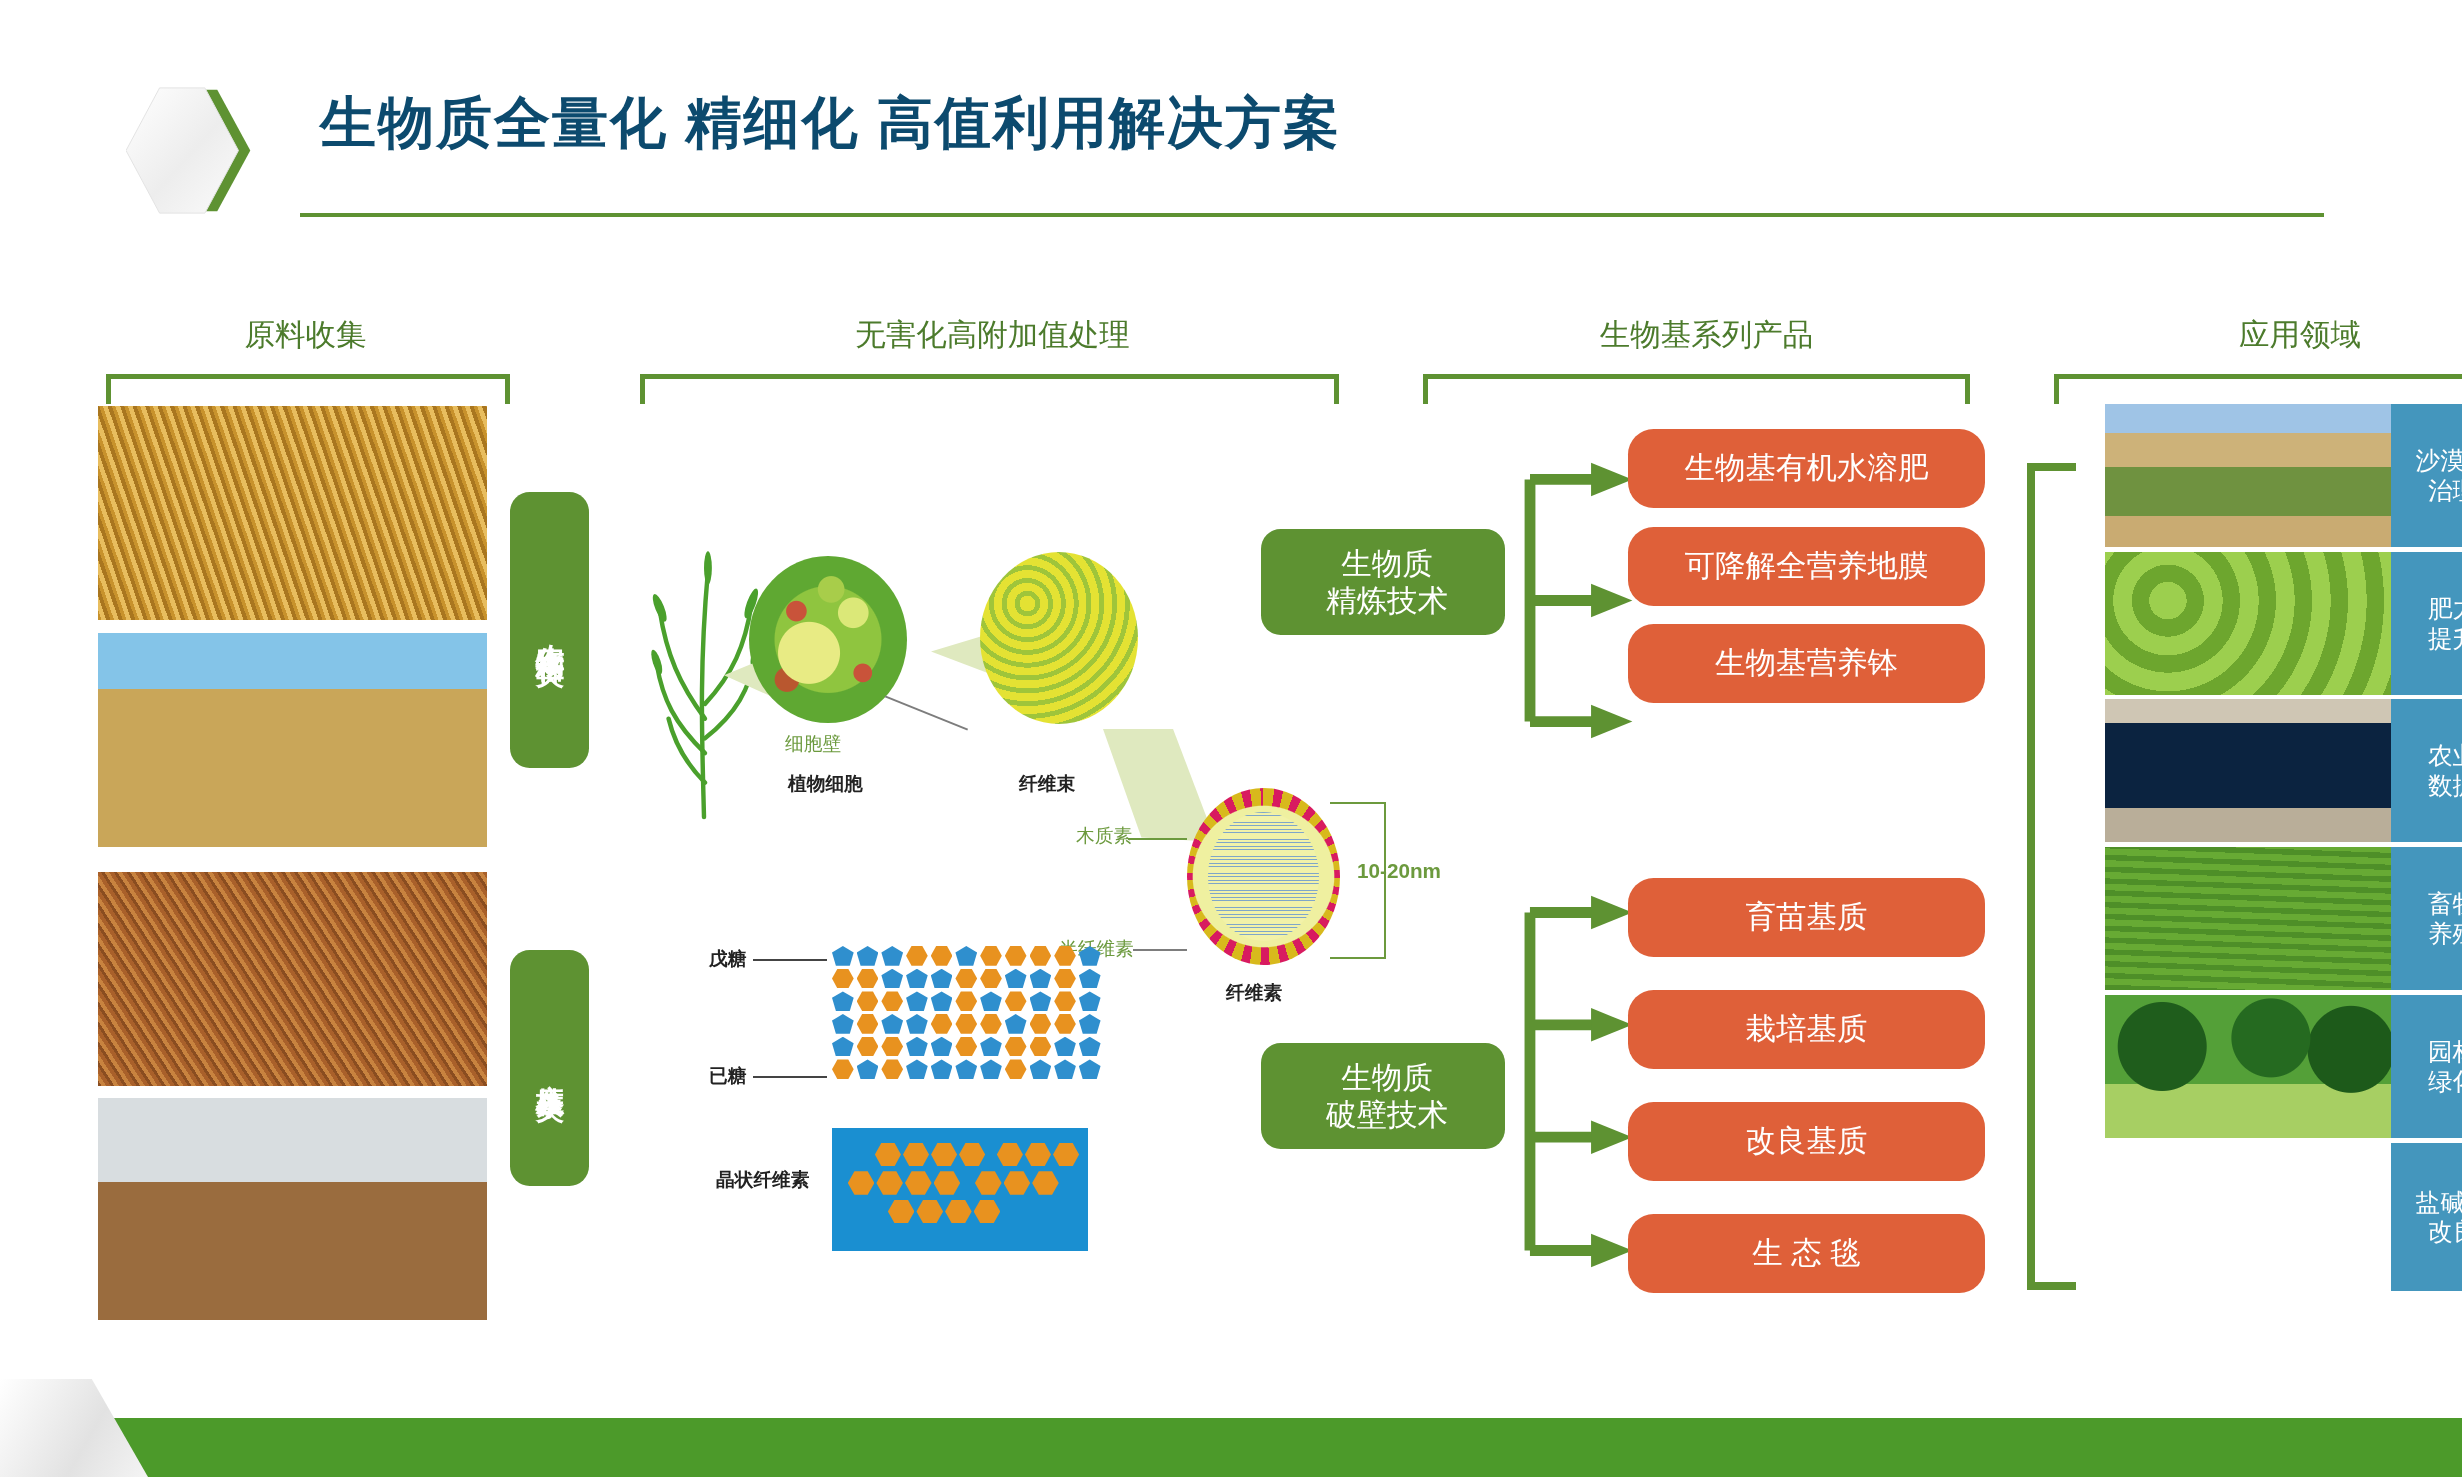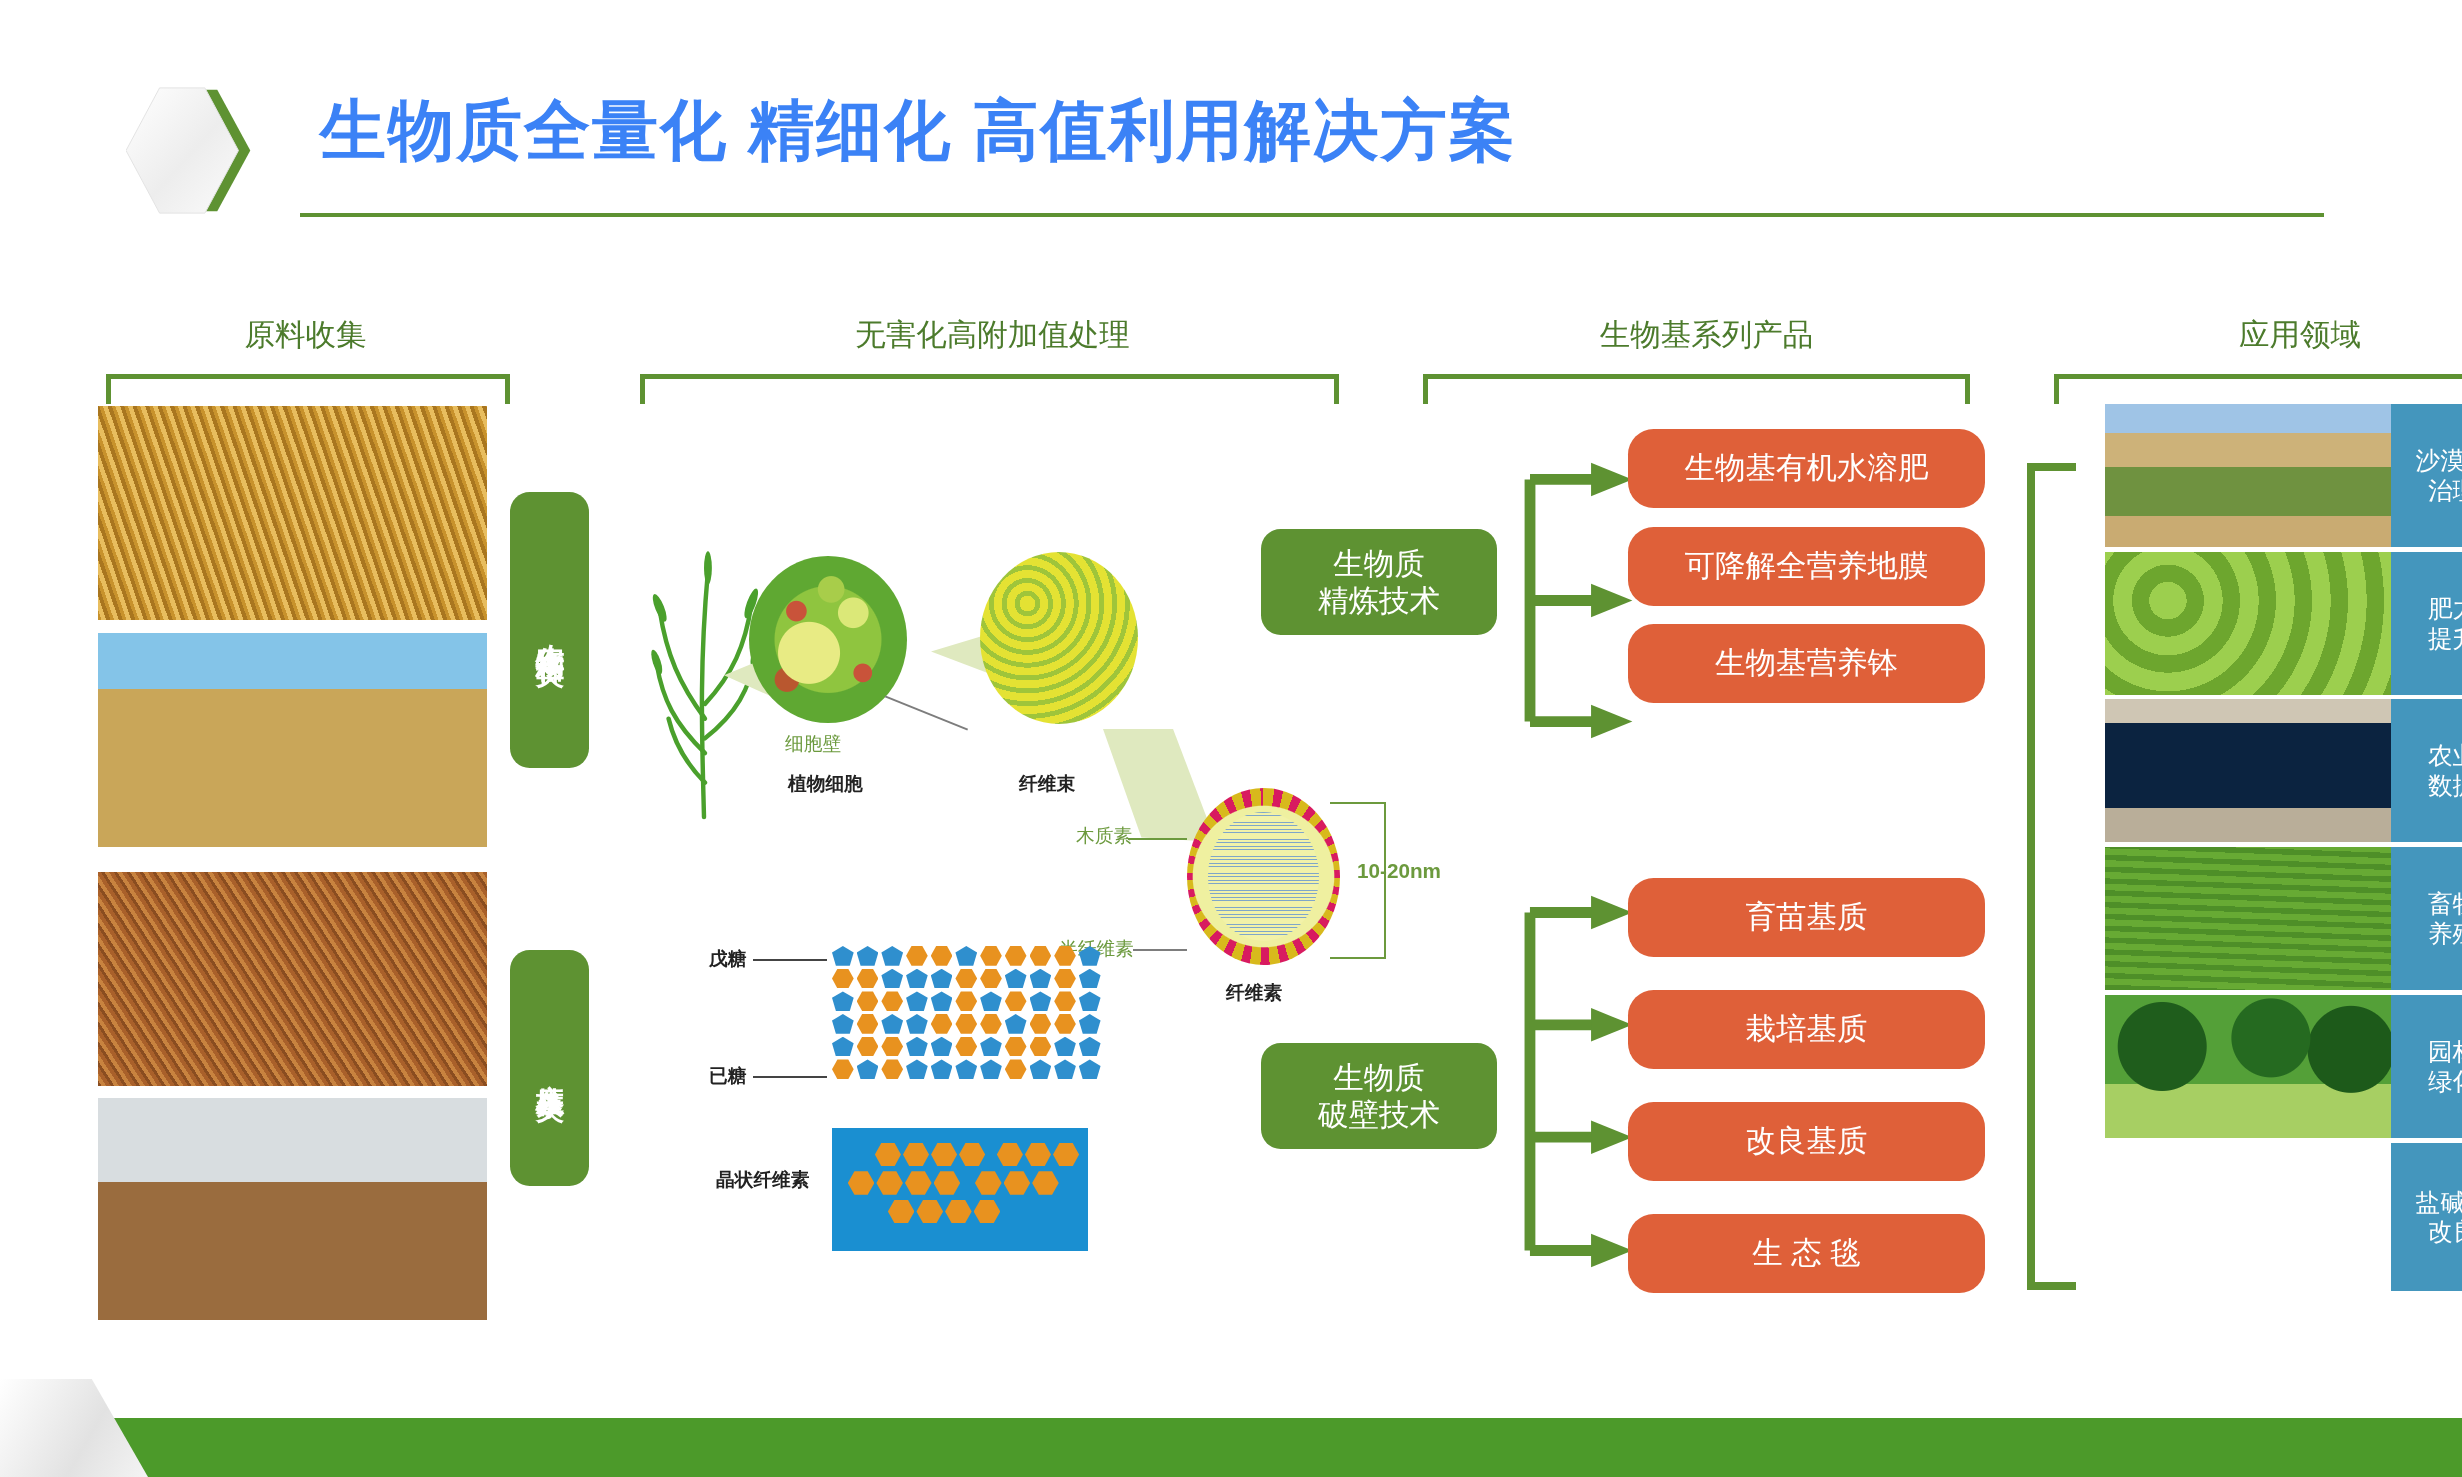--- a/index.html
+++ b/index.html
@@ -3,21 +3,21 @@
 <meta charset="utf-8">
 <style>
   html,body{margin:0;padding:0;background:#ffffff;}
   body{width:2626px;height:1477px;position:relative;overflow:hidden;
        font-family:"Liberation Sans","DejaVu Sans",sans-serif;}
 
   .abs{position:absolute;}
 
   
   #hex-deco{left:126px;top:79px;width:148px;height:143px;}
-  #title-text{left:320px;top:86px;font-size:66px;font-weight:bold;color:#3b82f6;
+  #title-text{left:320px;top:86px;font-size:56px;font-weight:bold;color:#0c4a6e;
               letter-spacing:2px;white-space:nowrap;}
   #title-rule{left:300px;top:213px;width:2024px;height:4.4px;background:#5E9232;}
 
   
   .sec-head{font-size:30.5px;color:#4C7B2C;text-align:center;white-space:nowrap;}
   .brkt{border:5.4px solid #5E9232;border-bottom:none;box-sizing:border-box;}
 
   
   .photo{background-size:cover;background-position:center;}
 
@@ -56,21 +56,21 @@
   .ph-saline{background:
      linear-gradient(#d4dee4 0 11%,#c2handled 0,#c4884a 11% 100%),
      repeating-linear-gradient(86deg,rgba(110,66,24,.3) 0 2px,transparent 2px 6.4px);}
 
   
   .vpill{background:#5E9232;border-radius:19.7px;color:#fff;font-size:28.6px;font-weight:bold;
          writing-mode:vertical-rl;text-orientation:upright;display:flex;
          align-items:center;justify-content:center;letter-spacing:3px;}
   .gbox{background:#5E9232;border-radius:19.7px;color:#fff;font-size:30.5px;
         display:flex;flex-direction:column;align-items:center;justify-content:center;
-        line-height:1.22;text-align:center;}
+        line-height:1.22;text-align:center;padding-left:8px;}
   .obox{background:#DF6039;border-radius:25.6px;color:#fff;font-size:30.5px;
         display:flex;align-items:center;justify-content:center;text-align:right;
         white-space:nowrap;}
   .bluebox{background:#4496BD;color:#fff;font-size:24.6px;display:flex;flex-direction:column;
            align-items:center;justify-content:center;line-height:1.2;text-align:center;}
 
   
   .dlabel{color:#222;font-size:18.7px;white-space:nowrap;text-align:center;}
   .dlabel.green{color:#6C9A3E;}
   .leader{background:#7d7d7d;height:1.5px;}

